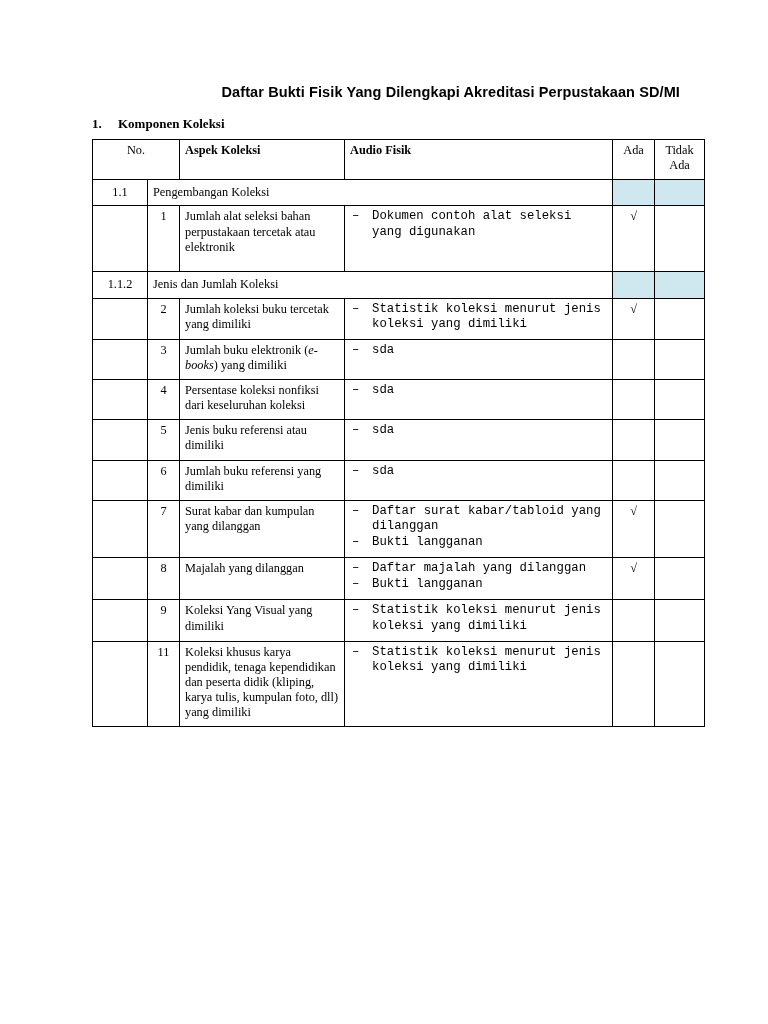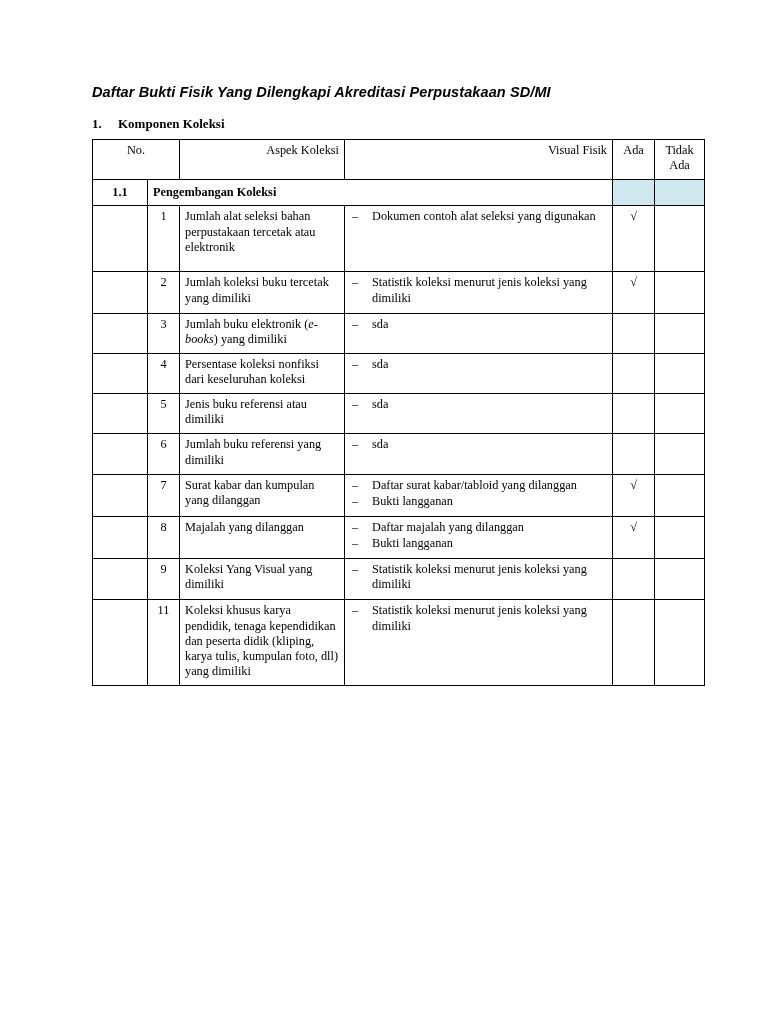--- a/index.html
+++ b/index.html
@@ -14,28 +14,27 @@
     color: #000000;
   }
   .page {
     width: 768px;
     height: 1024px;
     box-sizing: border-box;
     padding: 84px 72px 0 92px;
     position: relative;
   }
   .doc-title {
-    text-align: left;
+    text-align: right;
     font-family: "Liberation Sans", sans-serif;
     font-weight: bold;
     font-size: 14.5px;
     letter-spacing: 0.1px;
     margin: 0 0 16px 0;
     padding-right: 16px;
-    font-style: italic;
   }
   .section-head {
     font-family: "Liberation Serif", serif;
     font-weight: bold;
     font-size: 13px;
     margin: 0 0 7px 0;
     display: flex;
   }
   .section-head .num {
     width: 26px;
@@ -55,57 +54,58 @@
     font-weight: normal;
   }
   thead th {
     text-align: center;
     font-weight: bold;
     vertical-align: middle;
     padding-top: 7px;
     padding-bottom: 7px;
     font-size: 12.6px;
   }
-  thead th.left-head { text-align: right; }
+  thead th.left-head { text-align: left; font-weight: bold; }
   col.c-no    { width: 55px; }
   col.c-sub   { width: 32px; }
   col.c-aspek { width: 165px; }
   col.c-bukti { width: 268px; }
   col.c-ada   { width: 42px; }
   col.c-tidak { width: 50px; }
 
   td.cell-no {
     text-align: center;
     font-weight: bold;
   }
   td.cell-subno {
     text-align: center;
   }
   td.cell-check {
     text-align: center;
     font-size: 13px;
     padding-top: 4px;
   }
   tr.group td {
-    font-weight: bold;
+    font-weight: normal;
     padding-top: 5px;
     padding-bottom: 5px;
   }
   tr.group td.shade {
     background: #cfe7ee;
   }
   .dash-list {
     margin: 0;
     padding: 0;
     list-style: none;
   }
   .dash-list li {
     position: relative;
     padding-left: 22px;
     margin-bottom: 1px;
+    font-family: Liberation Mono, monospace;
   }
   .dash-list li:before {
     content: "\2013";
     position: absolute;
     left: 2px;
     top: 0;
   }
   i { font-style: italic; }
   .tall-1 td { height: 56px; }
 </style>
@@ -127,21 +127,21 @@
         <col class="c-sub">
         <col class="c-aspek">
         <col class="c-bukti">
         <col class="c-ada">
         <col class="c-tidak">
     </colgroup>
     <thead>
       <tr>
         <th colspan="2">No.</th>
         <th class="left-head">Aspek Koleksi</th>
-        <th class="left-head">Visual Fisik</th>
+        <th class="left-head">Audio Fisik</th>
         <th>Ada</th>
         <th>Tidak Ada</th>
       </tr>
     </thead>
     <tbody id="table-body">
         <tr class="group">
           <td class="cell-no">1.1</td>
           <td colspan="3">Pengembangan Koleksi</td>
           <td class="shade"></td>
           <td class="shade"></td>
@@ -151,20 +151,26 @@
           <td class="cell-subno">1</td>
           <td>Jumlah alat seleksi bahan perpustakaan tercetak atau elektronik</td>
           <td>
             <ul class="dash-list">
               <li>Dokumen contoh alat seleksi yang digunakan</li>
             </ul>
           </td>
           <td class="cell-check">√</td>
           <td class="cell-check"></td>
         </tr>
+        <tr class="group">
+          <td class="cell-no">1.1.2</td>
+          <td colspan="3">Jenis dan Jumlah Koleksi</td>
+          <td class="shade"></td>
+          <td class="shade"></td>
+        </tr>
         <tr>
           <td></td>
           <td class="cell-subno">2</td>
           <td>Jumlah koleksi buku tercetak yang dimiliki</td>
           <td>
             <ul class="dash-list">
               <li>Statistik koleksi menurut jenis koleksi yang dimiliki</li>
             </ul>
           </td>
           <td class="cell-check">√</td>

